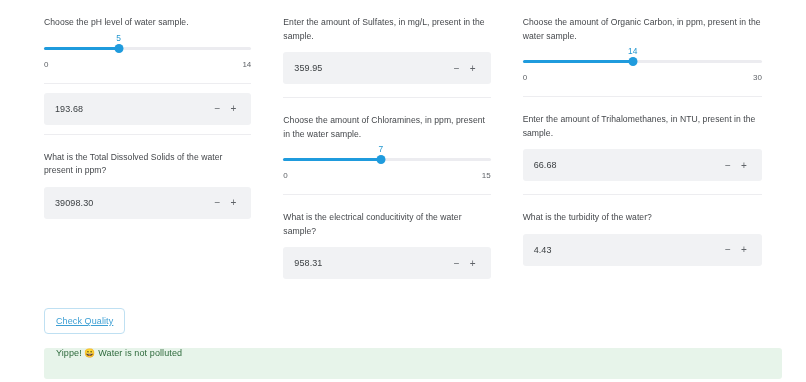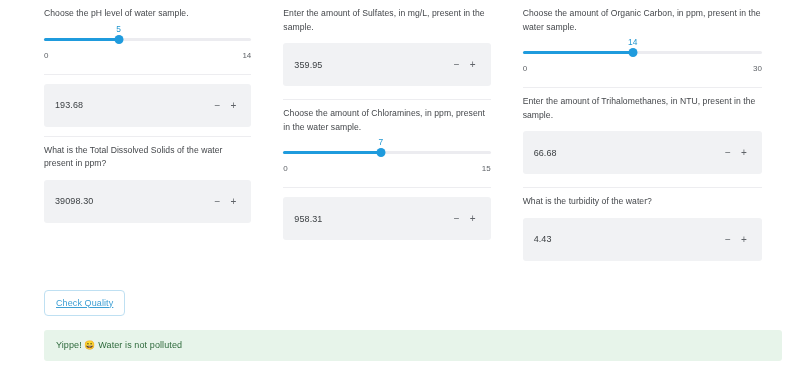--- a/index.html
+++ b/index.html
@@ -40,21 +40,21 @@
     box-sizing: border-box;
     border-bottom: 1px solid #ededf0;
     padding-bottom: 9px;
   }
   .field.noline { border-bottom: none; }
 
   .field-label {
     font-size: 8.6px;
     line-height: 13.5px;
     color: #44474b;
-    padding-top: 7px;
+    padding-top: 16px;
     letter-spacing: .05px;
   }
 
   
   .slider-wrap {
     position: relative;
     margin-top: 14px;
     height: 30px;
   }
   .slider-value {
@@ -93,21 +93,21 @@
     top: 16px;
     display: flex;
     justify-content: space-between;
     font-size: 8px;
     color: #5f6368;
   }
 
   
   .num-input {
     margin-top: 9px;
-    height: 43px;
+    height: 32px;
     background: #f1f2f4;
     border-radius: 3px;
     display: flex;
     align-items: center;
     padding: 0 10px 0 11px;
     box-sizing: border-box;
   }
   .num-value {
     flex: 1 1 auto;
     font-size: 9px;
@@ -142,21 +142,21 @@
     text-decoration: underline;
   }
 
   
   .alert {
     margin: 14px 24px 0 44px;
     background: #e7f4ea;
     border-radius: 3px;
     height: 31px;
     display: flex;
-    align-items: center;
+    align-items: flex-start;
     padding-left: 12px;
     box-sizing: border-box;
   }
   .alert-text {
     font-size: 9px;
     color: #2f6b3d;
     letter-spacing: .1px;
   }
 
   .spacer-sm { height: 4px; }
@@ -225,20 +225,21 @@
             <div class="slider-thumb" style="left:47%"></div>
           </div>
           <div class="slider-ends">
             <span>0</span>
             <span>15</span>
           </div>
         </div>
       </div>
 
       <div class="field noline">
+        <div class="field-label">What is the electrical conducitivity of the water sample?</div>
         <div class="num-input">
           <span class="num-value">958.31</span>
           <span class="stepper">−</span>
           <span class="stepper">+</span>
         </div>
       </div>
 
     </div>
 
     <div class="col">

